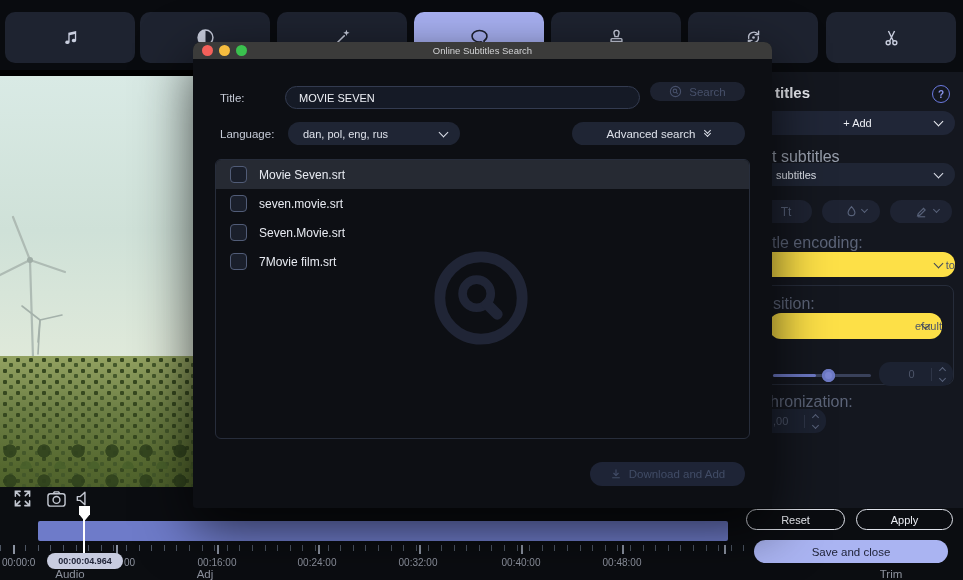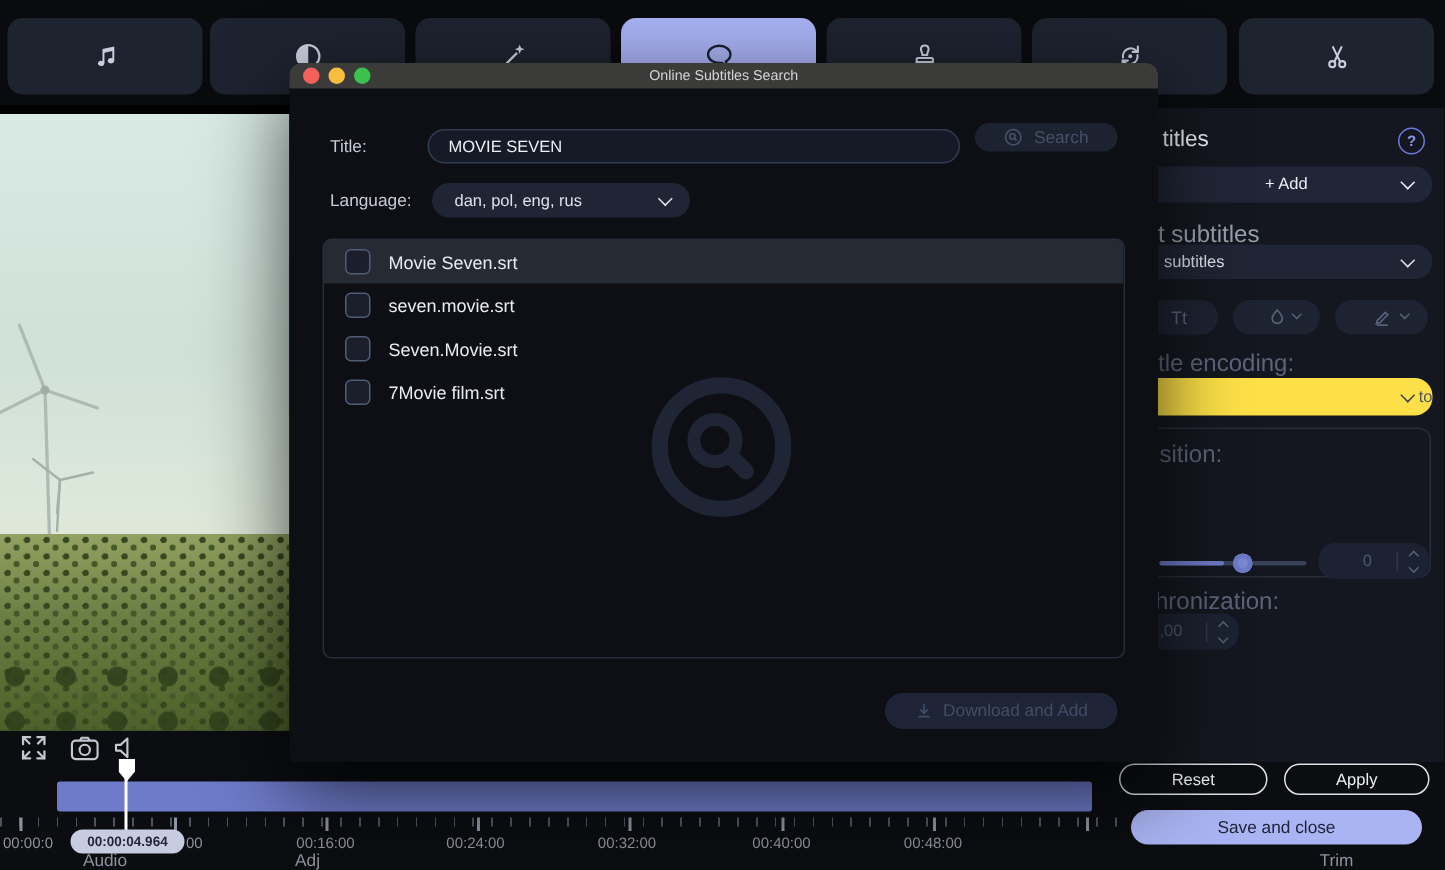--- a/index.html
+++ b/index.html
@@ -28,21 +28,21 @@
        background-size:13px 11px,13px 11px,100% 100%;}
   .field2{position:absolute;left:0;top:369px;width:193px;height:95px;opacity:.85;
        background-image:
          radial-gradient(circle 7px at 10px 12px,#2e401c 90%,transparent),
          radial-gradient(circle 6px at 26px 28px,#49602b 90%,transparent);
        background-size:34px 30px;}
   .turbines{position:absolute;left:0;top:0;width:193px;height:300px;}
 
   
   .rpanel{position:absolute;left:760px;top:72px;width:203px;height:436px;background:#14171f;}
-  .rp-h{position:absolute;left:15px;top:12px;font-size:15px;font-weight:400;color:#eceef4;}
+  .rp-h{position:absolute;left:15px;top:12px;font-size:15px;font-weight:700;color:#eceef4;}
   .help{position:absolute;left:172px;top:13px;width:16px;height:16px;border:1.6px solid #6b79e0;border-radius:50%;
         color:#8a94ea;font-size:10px;font-weight:700;display:flex;align-items:center;justify-content:center;cursor:pointer;}
   .pill{position:absolute;background:#1f2534;border-radius:12px;display:flex;align-items:center;font-size:11px;color:#dde1ea;cursor:pointer;}
   .pill .chev{position:absolute;right:13px;top:calc(50% - 5px);}
   .rp-lbl{position:absolute;font-size:16px;color:#99a0ae;}
   .dimlbl{color:#5c6478;}
   .dim{color:#4d5569;background:#fde047;justify-content:flex-end;}
   .chev{width:6px;height:6px;border-right:1.6px solid currentColor;border-bottom:1.6px solid currentColor;
         transform:rotate(45deg);display:inline-block;}
   .chev.up{transform:rotate(225deg);}
@@ -235,20 +235,24 @@
     </div>
 
     <div class="rp-lbl dimlbl" style="left:12px;top:162px">tle encoding:</div>
     <div class="pill dim" style="left:0;top:180px;width:195px;height:25px;padding-left:13px;box-sizing:border-box">
       <span>to</span>
       <span class="chev" style="color:#3d4457"></span>
     </div>
 
     <div class="gbox">
       <div class="rp-lbl dimlbl" style="left:12px;top:9px">sition:</div>
+      <div class="pill dim" style="left:8px;top:27px;width:173px;height:26px;padding-left:12px;box-sizing:border-box">
+        <span>efault</span>
+        <span class="chev" style="color:#3d4457"></span>
+      </div>
       <div class="track">
         <div class="tfill"></div>
         <div class="thumb"></div>
       </div>
       <div class="spin" style="left:118px;top:76px;width:74px;height:24px">
         <span class="sval" style="text-align:center">0</span>
         <span class="sdiv"></span>
         <span class="sbtns">
           <span class="chev sm up"></span>
           <span class="chev sm"></span>
@@ -285,20 +289,27 @@
             <line x1="9" y1="9" x2="10.8" y2="10.8"></line>
           </svg>
       </span>
       <span>Search</span>
     </div>
 
     <div class="dlbl" style="left:27px;top:86px">Language:</div>
     <div class="pill" style="left:95px;top:80px;width:172px;height:23px;padding-left:15px;box-sizing:border-box;background:#1f2534">
       <span>dan, pol, eng, rus</span>
       <span class="chev"></span>
+    </div>
+    <div class="dbtn" style="left:379px;top:80px;width:173px;height:23px;background:#1f2534;color:#dde1ea;gap:10px">
+      <span>Advanced search</span>
+      <span style="display:flex;flex-direction:column;gap:0;margin-top:-3px">
+        <span class="chev sm"></span>
+          <span class="chev sm" style="margin-top:-2px"></span>
+      </span>
     </div>
 
     <div class="results">
       <div class="rrow sel">
         <span class="cb"></span>
         <span>Movie Seven.srt</span>
       </div>
       <div class="rrow">
         <span class="cb"></span>
         <span>seven.movie.srt</span>

